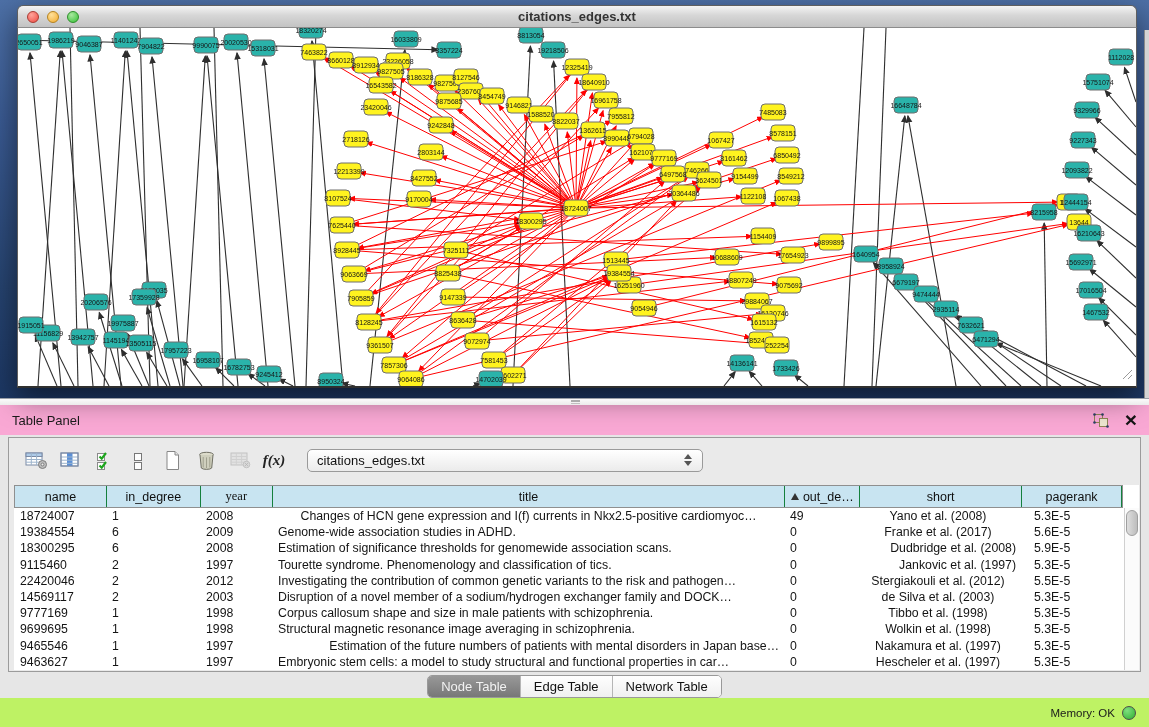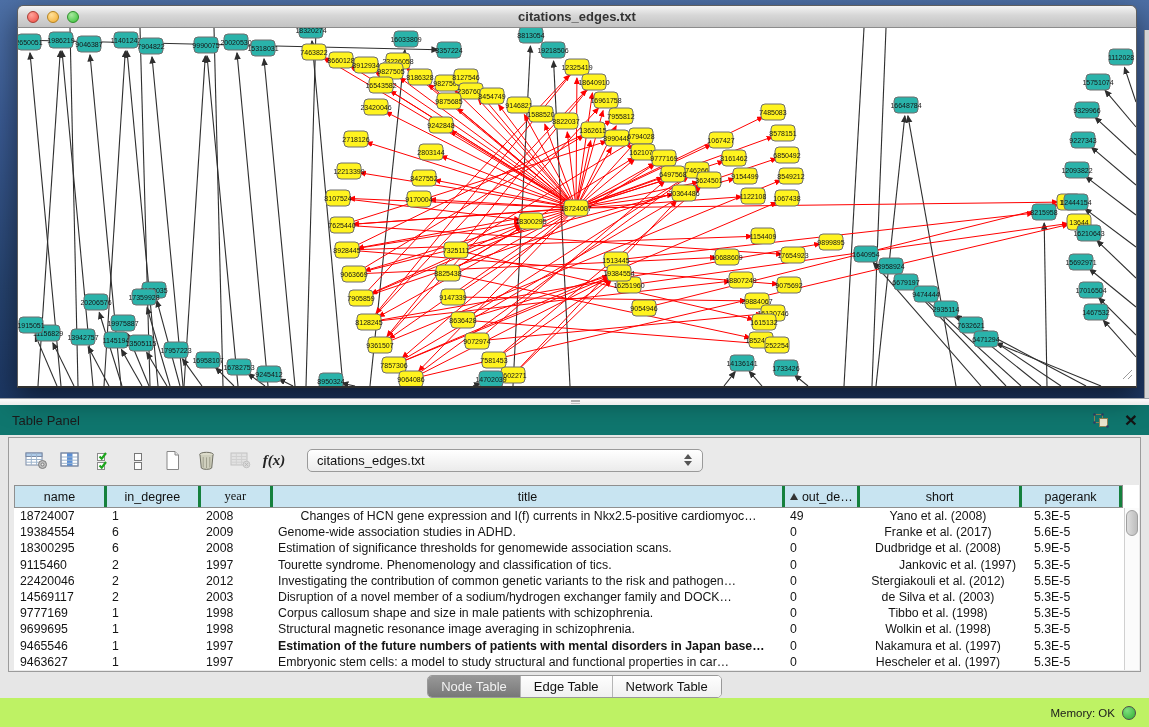--- a/index.html
+++ b/index.html
@@ -32,40 +32,40 @@
   .right-strip { position:absolute; right:0; top:30px; width:5px; height:368px;
     background:#d4d4d4; border-left:1px solid #8a8a8a; }
 
   
   .split-divider { height:7px; background:linear-gradient(#fbfbfb,#ebebeb);
     border-top:1px solid #9aa0a8; position:relative; }
   .grip { position:absolute; left:571px; top:1px; width:9px; height:4px;
     border-top:2px solid #9a9a9a; border-bottom:1px solid #b5b5b5; opacity:.8; }
 
   
-  .panel-header { height:30px; display:flex; align-items:center; padding:0 12px; background:#0f766e;text-align:center; }
+  .panel-header { height:30px; display:flex; align-items:center; padding:0 12px; background:#f9a8d4;text-align:center; }
   .panel-title { font-size:13px; color:#1b1b1b; }
   .ph-spacer { flex:1; }
   .float-icon { display:inline-flex; }
   .close-icon { font-size:21px; font-weight:bold; color:#141414; margin-left:15px; line-height:16px; cursor:default; }
 
   .content-box { margin:2px 8px 0; height:235px; background:#eaeaea; border:1px solid #9b9b9b; position:relative; }
   .toolbar { display:flex; align-items:center; height:44px; padding:0 10px; }
   .tb-btn { width:34px; height:30px; display:flex; align-items:center; justify-content:center;
     background:none; border:none; }
   .fx { font-family:"Liberation Serif", serif; font-style:italic; font-weight:bold; font-size:15px; color:#222; }
   .combo { margin-left:16px; width:396px; height:23px; border:1px solid #9a9a9a; border-radius:5px;
     background:linear-gradient(#ffffff,#ebebeb); display:flex; align-items:center; padding:0 9px; font-size:13px; color:#111; }
   .combo .arrows { margin-left:auto; display:flex; flex-direction:column; gap:2px; padding-right:1px; }
   .tri-up { width:0; height:0; border-left:4px solid transparent; border-right:4px solid transparent; border-bottom:5px solid #555; }
   .tri-dn { width:0; height:0; border-left:4px solid transparent; border-right:4px solid transparent; border-top:5px solid #555; }
 
   .table-area { position:absolute; left:5px; right:1px; top:47px; bottom:1px; background:#fff; }
   .thead { display:flex; height:23px; border:1px solid #8f8f8f; width:1109px; background:#fff; }
-  .th { background:#c8e4f1; border-right:3px solid #15803d; font-size:12.5px; color:#101010;
+  .th { background:#c8e4f1; border-right:1px solid #15803d; font-size:12.5px; color:#101010;
     display:flex; align-items:center; justify-content:center; overflow:hidden; white-space:nowrap; }
   .sort-tri { width:0; height:0; border-left:4px solid transparent; border-right:4px solid transparent;
     border-bottom:7px solid #333; margin-right:4px; }
   .tbody { position:absolute; left:0; top:23px; bottom:0; width:1109px; overflow:hidden; }
   .tr { display:flex; height:16.2px; align-items:center; }
   .td { font-size:12.3px; color:#141414; white-space:nowrap; overflow:hidden; padding:0 6px; }
   .vscroll { position:absolute; right:0; top:23px; bottom:0; width:15px; background:#fbfbfb; border-left:1px solid #d0d0d0; }
   .vthumb { margin:2px 1px; height:26px; border:1px solid #9f9f9f; border-radius:7px;
     background:linear-gradient(90deg,#dedede,#bdbdbd); }
 
@@ -916,21 +916,21 @@
             <div class="td" style="width: 75px; text-align: left; padding-left: 5px;">0</div>
             <div class="td" style="width: 162px; text-align: center; padding-left: 0px;">Franke et al. (2017)</div>
             <div class="td" style="width: 100px; text-align: left; padding-left: 12px;">5.6E-5</div>
           </div>
           <div class="tr">
             <div class="td" style="width: 92px; text-align: left; padding-left: 6px;">18300295</div>
             <div class="td" style="width: 94px; text-align: left; padding-left: 6px;">6</div>
             <div class="td" style="width: 72px; text-align: left; padding-left: 6px;">2008</div>
             <div class="td" style="width: 513px; text-align: left; padding-left: 6px;">Estimation of significance thresholds for genomewide association scans.</div>
             <div class="td" style="width: 75px; text-align: left; padding-left: 5px;">0</div>
-            <div class="td" style="width: 162px; text-align: center; padding-left: 0px;">Dudbridge et al. (2008)</div>
+            <div class="td" style="width: 162px; text-align: right; padding-left: 0px;">Dudbridge et al. (2008)</div>
             <div class="td" style="width: 100px; text-align: left; padding-left: 12px;">5.9E-5</div>
           </div>
           <div class="tr">
             <div class="td" style="width: 92px; text-align: left; padding-left: 6px;">9115460</div>
             <div class="td" style="width: 94px; text-align: left; padding-left: 6px;">2</div>
             <div class="td" style="width: 72px; text-align: left; padding-left: 6px;">1997</div>
             <div class="td" style="width: 513px; text-align: left; padding-left: 6px;">Tourette syndrome. Phenomenology and classification of tics.</div>
             <div class="td" style="width: 75px; text-align: left; padding-left: 5px;">0</div>
             <div class="td" style="width: 162px; text-align: right; padding-left: 0px;">Jankovic et al. (1997)</div>
             <div class="td" style="width: 100px; text-align: left; padding-left: 12px;">5.3E-5</div>
@@ -968,21 +968,21 @@
             <div class="td" style="width: 72px; text-align: left; padding-left: 6px;">1998</div>
             <div class="td" style="width: 513px; text-align: left; padding-left: 6px;">Structural magnetic resonance image averaging in schizophrenia.</div>
             <div class="td" style="width: 75px; text-align: left; padding-left: 5px;">0</div>
             <div class="td" style="width: 162px; text-align: center; padding-left: 0px;">Wolkin et al. (1998)</div>
             <div class="td" style="width: 100px; text-align: left; padding-left: 12px;">5.3E-5</div>
           </div>
           <div class="tr">
             <div class="td" style="width: 92px; text-align: left; padding-left: 6px;">9465546</div>
             <div class="td" style="width: 94px; text-align: left; padding-left: 6px;">1</div>
             <div class="td" style="width: 72px; text-align: left; padding-left: 6px;">1997</div>
-            <div class="td" style="width: 513px; text-align: left; padding-left: 6px; font-weight: bold;">Estimation of the future numbers of patients with mental disorders in Japan base…</div>
+            <div class="td" style="width: 513px; text-align: right; padding-left: 6px;">Estimation of the future numbers of patients with mental disorders in Japan base…</div>
             <div class="td" style="width: 75px; text-align: left; padding-left: 5px;">0</div>
             <div class="td" style="width: 162px; text-align: center; padding-left: 0px;">Nakamura et al. (1997)</div>
             <div class="td" style="width: 100px; text-align: left; padding-left: 12px;">5.3E-5</div>
           </div>
           <div class="tr">
             <div class="td" style="width: 92px; text-align: left; padding-left: 6px;">9463627</div>
             <div class="td" style="width: 94px; text-align: left; padding-left: 6px;">1</div>
             <div class="td" style="width: 72px; text-align: left; padding-left: 6px;">1997</div>
             <div class="td" style="width: 513px; text-align: left; padding-left: 6px;">Embryonic stem cells: a model to study structural and functional properties in car…</div>
             <div class="td" style="width: 75px; text-align: left; padding-left: 5px;">0</div>

